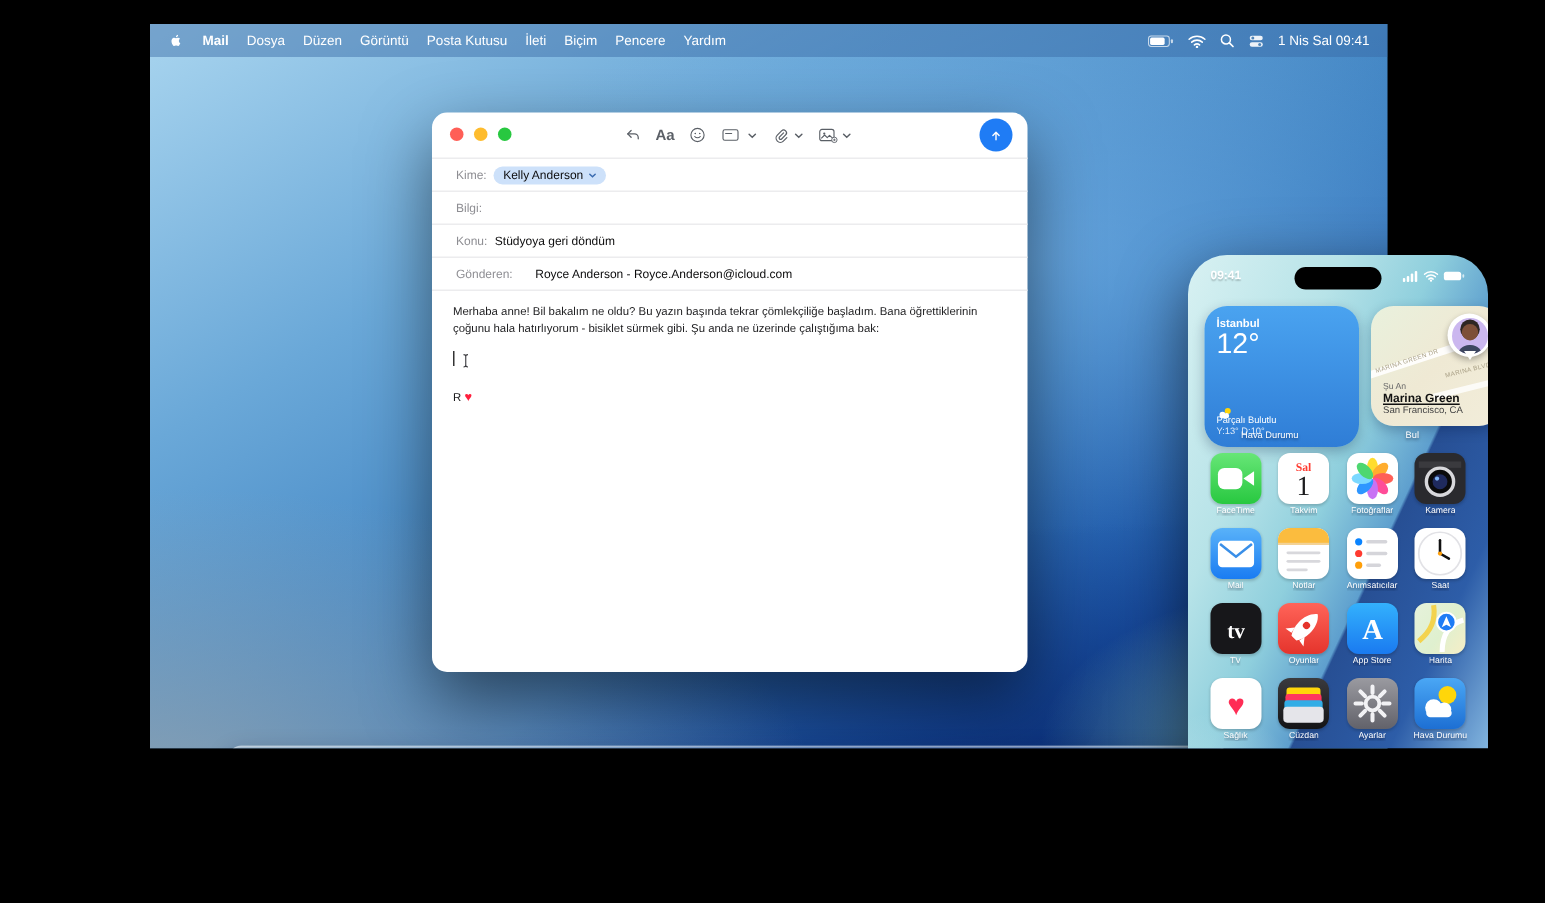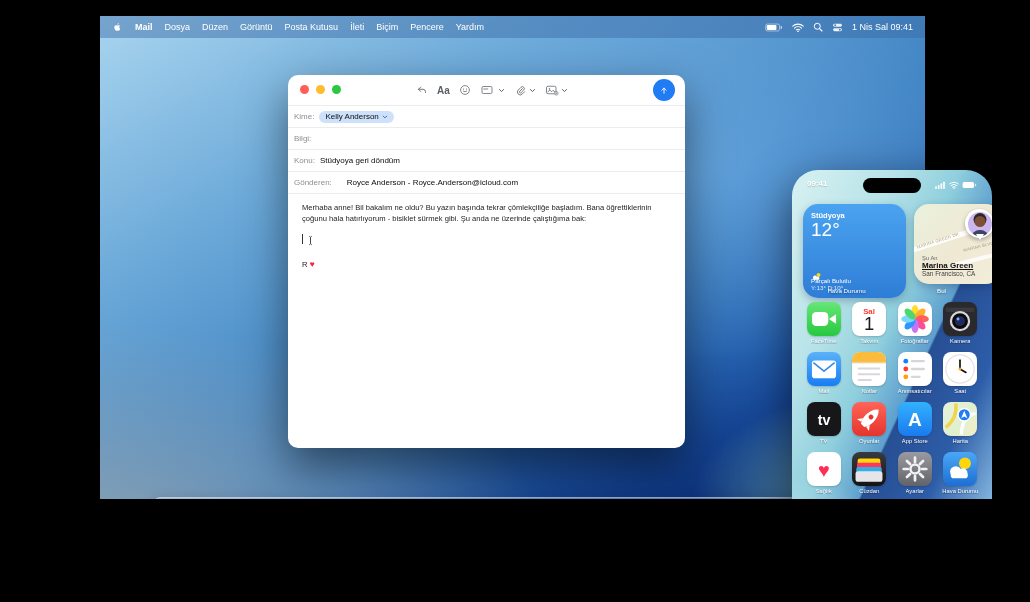--- a/index.html
+++ b/index.html
@@ -29,40 +29,40 @@
   .mw-toolbar{height:30px;position:relative;border-bottom:1px solid #ececee;}
   .traffic{position:absolute;left:12px;top:10px;display:flex;gap:7px;}
   .tl{width:9px;height:9px;border-radius:50%;}
   .tl.red{background:#ff5f57}.tl.yellow{background:#febc2e}.tl.green{background:#28c840}
   .mw-tools{position:absolute;left:128px;top:5px;display:flex;gap:9px;align-items:center;color:#5a5f66;height:20px;}
   .tool{display:flex;align-items:center;gap:2px;background:none;border:0;padding:0;color:#5a5f66;}
   .tool svg{display:block;}
   .tool .aa{font-size:10px;font-weight:bold;color:#5a5f66;letter-spacing:0;}
   .send{position:absolute;right:10px;top:4px;width:22px;height:22px;border-radius:50%;
     background:#1f7cf5;border:0;display:flex;align-items:center;justify-content:center;}
-  .mw-field{display:flex;align-items:center;height:21px;padding:0 6px;border-bottom:1px solid #ececee;}
+  .mw-field{display:flex;align-items:center;height:21px;padding:0 16px;border-bottom:1px solid #ececee;}
   .mw-label{color:#8e8e93;margin-right:5px;}
   .token{background:#cde1fa;border-radius:7px;padding:1.5px 6px;color:#0b0b0c;display:inline-flex;align-items:center;gap:3px;}
   .fieldval{color:#0b0b0c;}
   .from-val{margin-left:10px;}
   .mw-body{padding:9px 14px;font-size:7.6px;line-height:1.42;color:#1c1c1e;}
   .mw-body p{margin:0;}
   .cursor-line{position:relative;height:11px;margin:9px 0 13px 0;}
   .caret{position:absolute;left:0;top:0;width:1px;height:10px;background:#333;}
   .ibeam{position:absolute;left:4px;top:1px;}
   .closing{margin:0;}
   .heart{color:#ff1f3d;font-size:8.5px;}
   
   .dock{position:absolute;left:52px;top:481px;height:32px;display:flex;align-items:center;padding:0 6px;
     background:rgba(235,242,250,.38);border:1px solid rgba(255,255,255,.28);border-radius:9px;
     box-shadow:0 4px 14px rgba(0,20,60,.25);}
   .dock-list{display:flex;gap:3px;align-items:center;}
   .dock-item{position:relative;width:24px;height:29px;display:flex;flex-direction:column;align-items:center;}
   .tile{display:block;width:24px;height:24px;border-radius:5.5px;overflow:hidden;position:relative;
-    box-shadow:0 1px 2px rgba(0,0,0,.18);}
+    box-shadow:0 1px 2px rgba(0,0,0,.18);font-family:Liberation Serif, serif;}
   .tile svg{width:100%;height:100%;display:block;}
   .run-dot{position:absolute;bottom:0;left:50%;transform:translateX(-50%);width:3px;height:3px;border-radius:50%;
     background:rgba(35,35,40,.85);opacity:0;}
   .run-dot.on{opacity:1;}
   .dock-sep{width:1px;height:22px;background:rgba(255,255,255,.45);margin:0 5px;}
   .k-downloads.tile,.k-trash.tile{box-shadow:none;}
   
   .k-finder{background:linear-gradient(90deg,#bfe2fb 0 50%,#3f93ee 50% 100%);}
   .k-launchpad{background:#f4f5f7;}
   .k-safari{background:linear-gradient(180deg,#fbfdff,#e9eff7);}
@@ -603,21 +603,21 @@
             </svg></span>
         <span><svg width="15" height="8" viewBox="0 0 26 12">
               <rect x="1" y="1" width="20" height="10" rx="3" fill="#fff"></rect>
               <rect x="22.5" y="4" width="2" height="4" rx="1" fill="rgba(255,255,255,.7)"></rect>
             </svg></span>
       </span>
     </div>
 
     <div class="widgets">
       <div class="widget weather-w">
-        <span class="ww-city">Stüdyoya</span>
+        <span class="ww-city">İstanbul</span>
         <span class="ww-temp">12°</span>
         <span class="ww-spacer"></span>
         <span class="ww-icon"><svg width="12" height="9" viewBox="0 0 24 18">
               <circle cx="15" cy="6" r="4" fill="#ffd60a"></circle>
               <circle cx="8" cy="11" r="4" fill="#fff"></circle>
               <circle cx="13.5" cy="12" r="3.2" fill="#fff"></circle>
               <rect x="4.5" y="11" width="12" height="4.5" rx="2.2" fill="#fff"></rect>
             </svg></span>
         <span class="ww-cond">Parçalı Bulutlu</span>
         <span class="ww-hilo">Y:13° D:10°</span>

